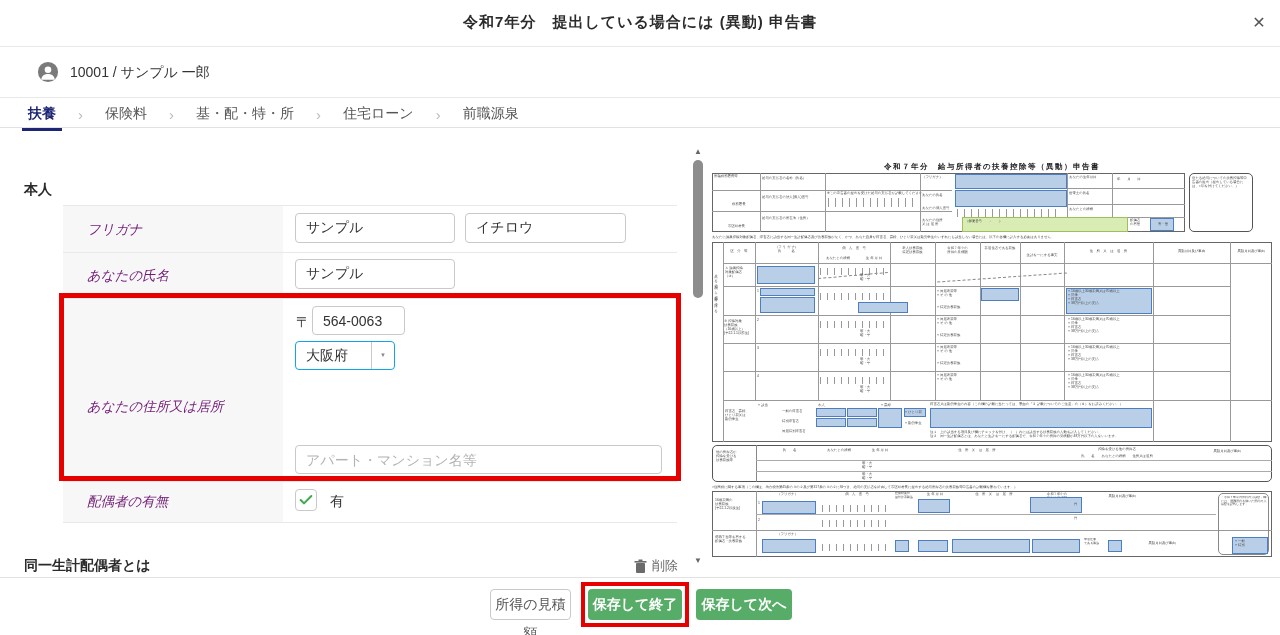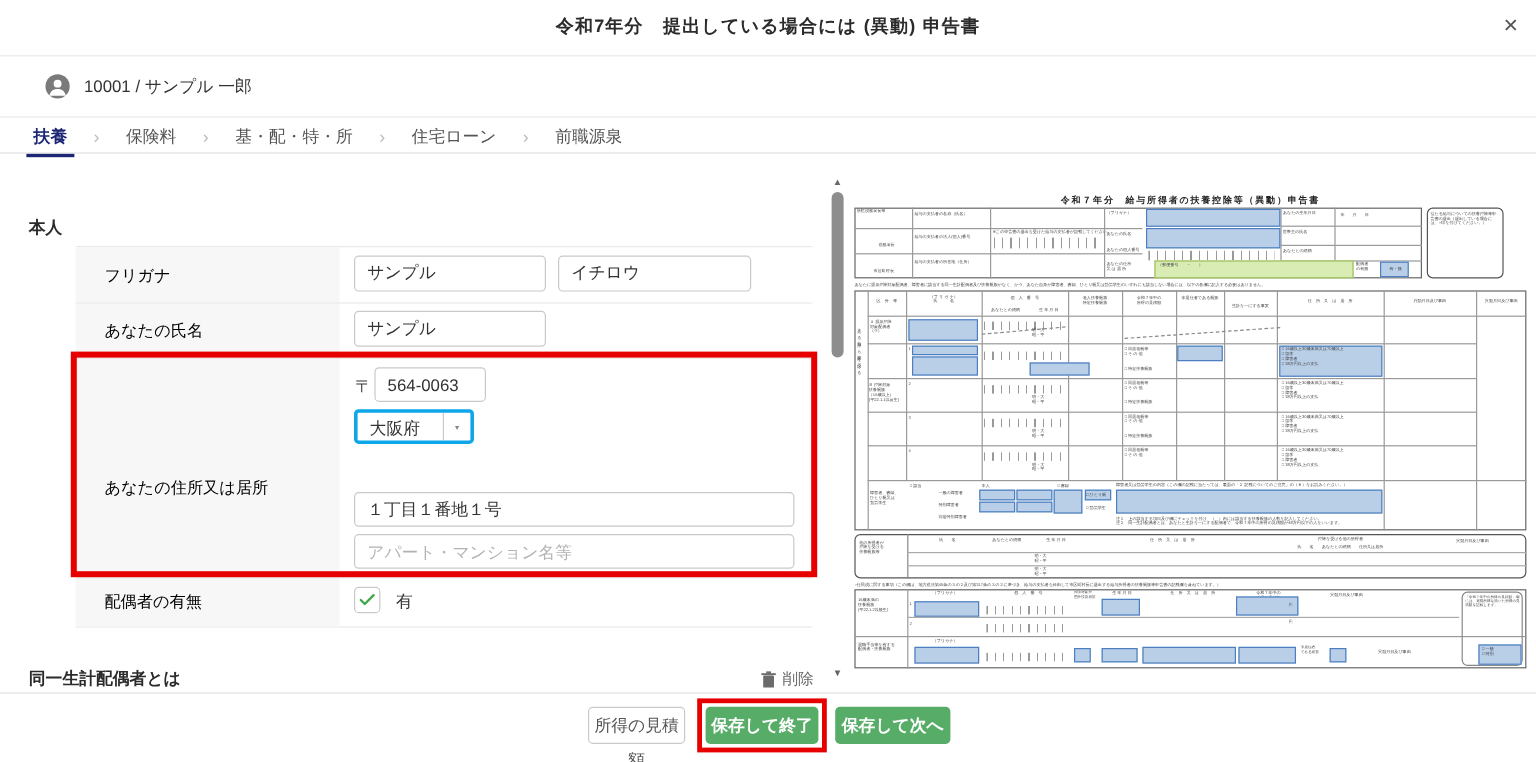--- a/index.html
+++ b/index.html
@@ -24,26 +24,26 @@
   .tab.active { color:#1c2674; font-weight:bold; }
   .tab.active::after { content:""; position:absolute; left:-6px; right:-6px; bottom:0; height:3px; background:#1c2674; }
   .tab-chev { font-size:15px; color:#bbbbbb; padding-bottom:8px; }
 
   
   .section-title { position:absolute; font-size:14px; font-weight:bold; color:#2b2b2b; }
   .ftable { position:absolute; left:63px; top:205px; width:614px; height:318px;
     border-top:1px solid #e9e9e9; border-bottom:1px solid #e9e9e9; }
   .labelcol { position:absolute; left:0; top:0; width:220px; height:100%; background:#f7f7f8; }
   .frow-line { position:absolute; left:0; width:614px; height:1px; background:#e9e9e9; }
-  .flabel { position:absolute; left:24px; font-size:13.5px; color:#000000; }
+  .flabel { position:absolute; left:24px; font-size:13.5px; color:#701a75;font-style:italic; }
   .tinput { position:absolute; border:1px solid #c9c9c9; border-radius:4px; font-size:14px;
     color:#333; padding:0 10px; font-family:inherit; background:#fff; }
   .tinput::placeholder { color:#b3b3b3; }
   .postal-mark { position:absolute; font-size:14px; color:#333; }
-  .pselect { position:absolute; border:3px solid #0ea5e9; border-radius:4px; background:#fff;
+  .pselect { position:absolute; border:1px solid #0ea5e9; border-radius:4px; background:#fff;
     font-size:14px; color:#333; cursor:pointer;padding-left:36px; }
   .pselect .ptext { position:absolute; left:10px; top:5px; }
   .pselect .pcaret { position:absolute; right:0; top:0; width:23px; height:100%;
     border-left:1px solid #c9c9c9; text-align:center; color:#888; font-size:8px; line-height:27px; }
   .checkbox { position:absolute; width:22px; height:22px; border:1px solid #c9c9c9;
     border-radius:4px; background:#fff; cursor:pointer; }
   .check-label { position:absolute; font-size:14px; color:#333; }
   .red-box { position:absolute; border:5px solid #e60000; pointer-events:none; z-index:5; }
   .delete-link { position:absolute; display:flex; align-items:center; gap:5px;
     font-size:13px; color:#666; cursor:pointer; }
@@ -123,21 +123,20 @@
   <div class="flabel" style="left:87px; top:267px;">あなたの氏名</div>
   <input class="tinput" style="left: 295px; top: 259px; width: 160px; height: 30px;" value="サンプル">
 
   <div class="flabel" style="left:87px; top:398px;">あなたの住所又は居所</div>
   <div class="postal-mark" style="left:296px; top:314px;">〒</div>
   <input class="tinput" style="left: 312px; top: 306px; width: 93px; height: 29px;" value="564-0063">
   <div class="pselect" style="left:295px; top:341px; width:100px; height:29px;">
     <span class="ptext">大阪府</span>
     <span class="pcaret" style="font-size:6px;">▼</span>
   </div>
-  <input class="tinput" style="left: 295px; top: 410px; width: 367px; height: 29px;" value="１丁目１番地１号">
   <input class="tinput" style="left: 295px; top: 445px; width: 367px; height: 29px;" placeholder="アパート・マンション名等">
 
   <div class="flabel" style="left:87px; top:493px;">配偶者の有無</div>
   <div class="checkbox" style="left:295px; top:489px;">
     <svg viewBox="0 0 24 24" style="position:absolute;left:2px;top:2px;width:16px;height:16px;">
       <polyline points="20,6 9,17 4,12" fill="none" stroke="#3fa84c" stroke-width="3" stroke-linecap="round" stroke-linejoin="round"></polyline>
     </svg>
   </div>
   <div class="check-label" style="left:330px; top:493px;">有</div>
 

